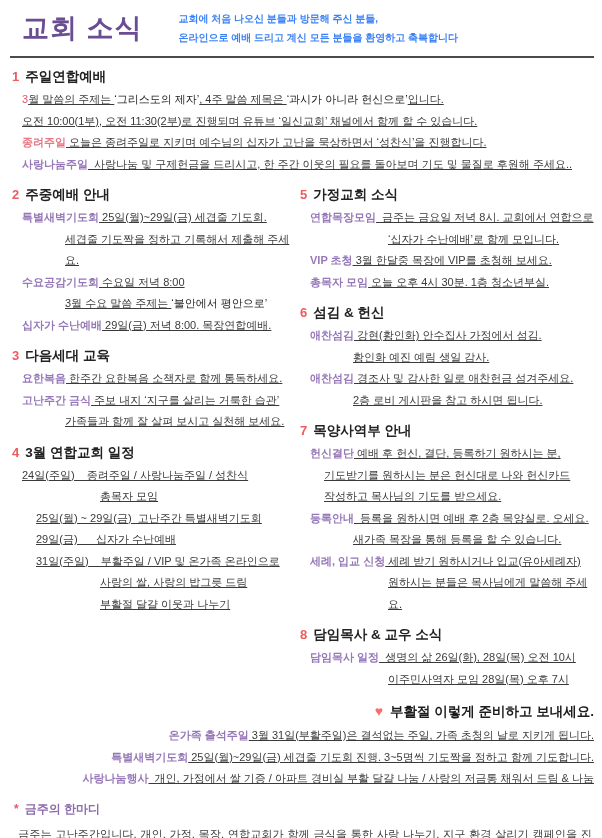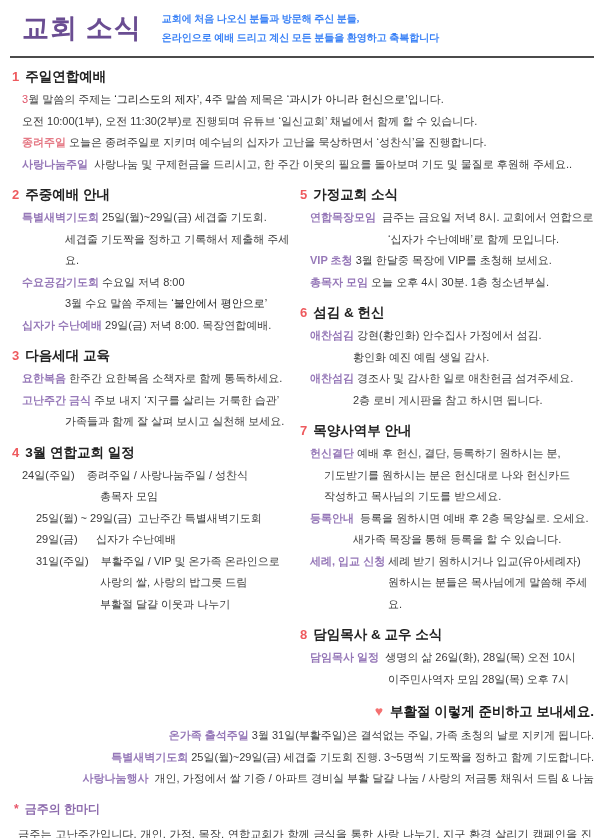--- a/index.html
+++ b/index.html
@@ -5,36 +5,36 @@
   * { box-sizing: border-box; margin: 0; padding: 0; }
   html, body { background: #ffffff; }
   body {
     width: 602px; height: 838px; overflow: hidden;
     font-family: "Liberation Sans", "DejaVu Sans", sans-serif;
     color: #3a3a3a;
   }
   .page { padding: 6px 8px 0 10px; }
 
   
-  .hdr { display: flex; align-items: center; gap: 20px; padding: 3px 0 9px 12px;
-         border-bottom: 2px solid #4b4b4b; font-family: Liberation Serif, serif; }
+  .hdr { display: flex; align-items: center; gap: 36px; padding: 3px 0 9px 12px;
+         border-bottom: 2px solid #4b4b4b; }
   .hdr-title { font-size: 27px; font-weight: bold; color: #6a4d92; letter-spacing: 1px; }
   .hdr-sub { font-size: 10px; line-height: 19px; font-weight: bold; color: #3b82f6; }
 
   
   .content { padding-top: 10px; }
   .sec { margin-bottom: 11px; }
   .sec-hd { font-size: 13.5px; font-weight: bold; color: #222; margin-bottom: 3px; padding-left: 2px; }
   .sec-num { color: #ee5a5e; margin-right: 6px; font-size: 13px; }
   .line { font-size: 11px; line-height: 21.5px; white-space: pre-wrap; color: #3a3a3a; }
   .i0 { padding-left: 12px; }
   .i1 { padding-left: 26px; }
   .i2 { padding-left: 55px; }
   .i3 { padding-left: 90px; }
-  .seg-n  { color: #3a3a3a; }
+  .seg-n  { color: #3a3a3a; text-decoration: underline; }
   .seg-b  { font-weight: normal; color: #1c1c1c; }
   .seg-kp { font-weight: bold; color: #9678b8; margin-top: 19px; }
   .seg-kr { font-weight: bold; color: #e57a86; }
   .seg-r  { color: #e0556a; }
 
   .cols { display: flex; }
   .col-left  { width: 288px; flex: none; }
   .col-right { flex: 1; }
 
   

